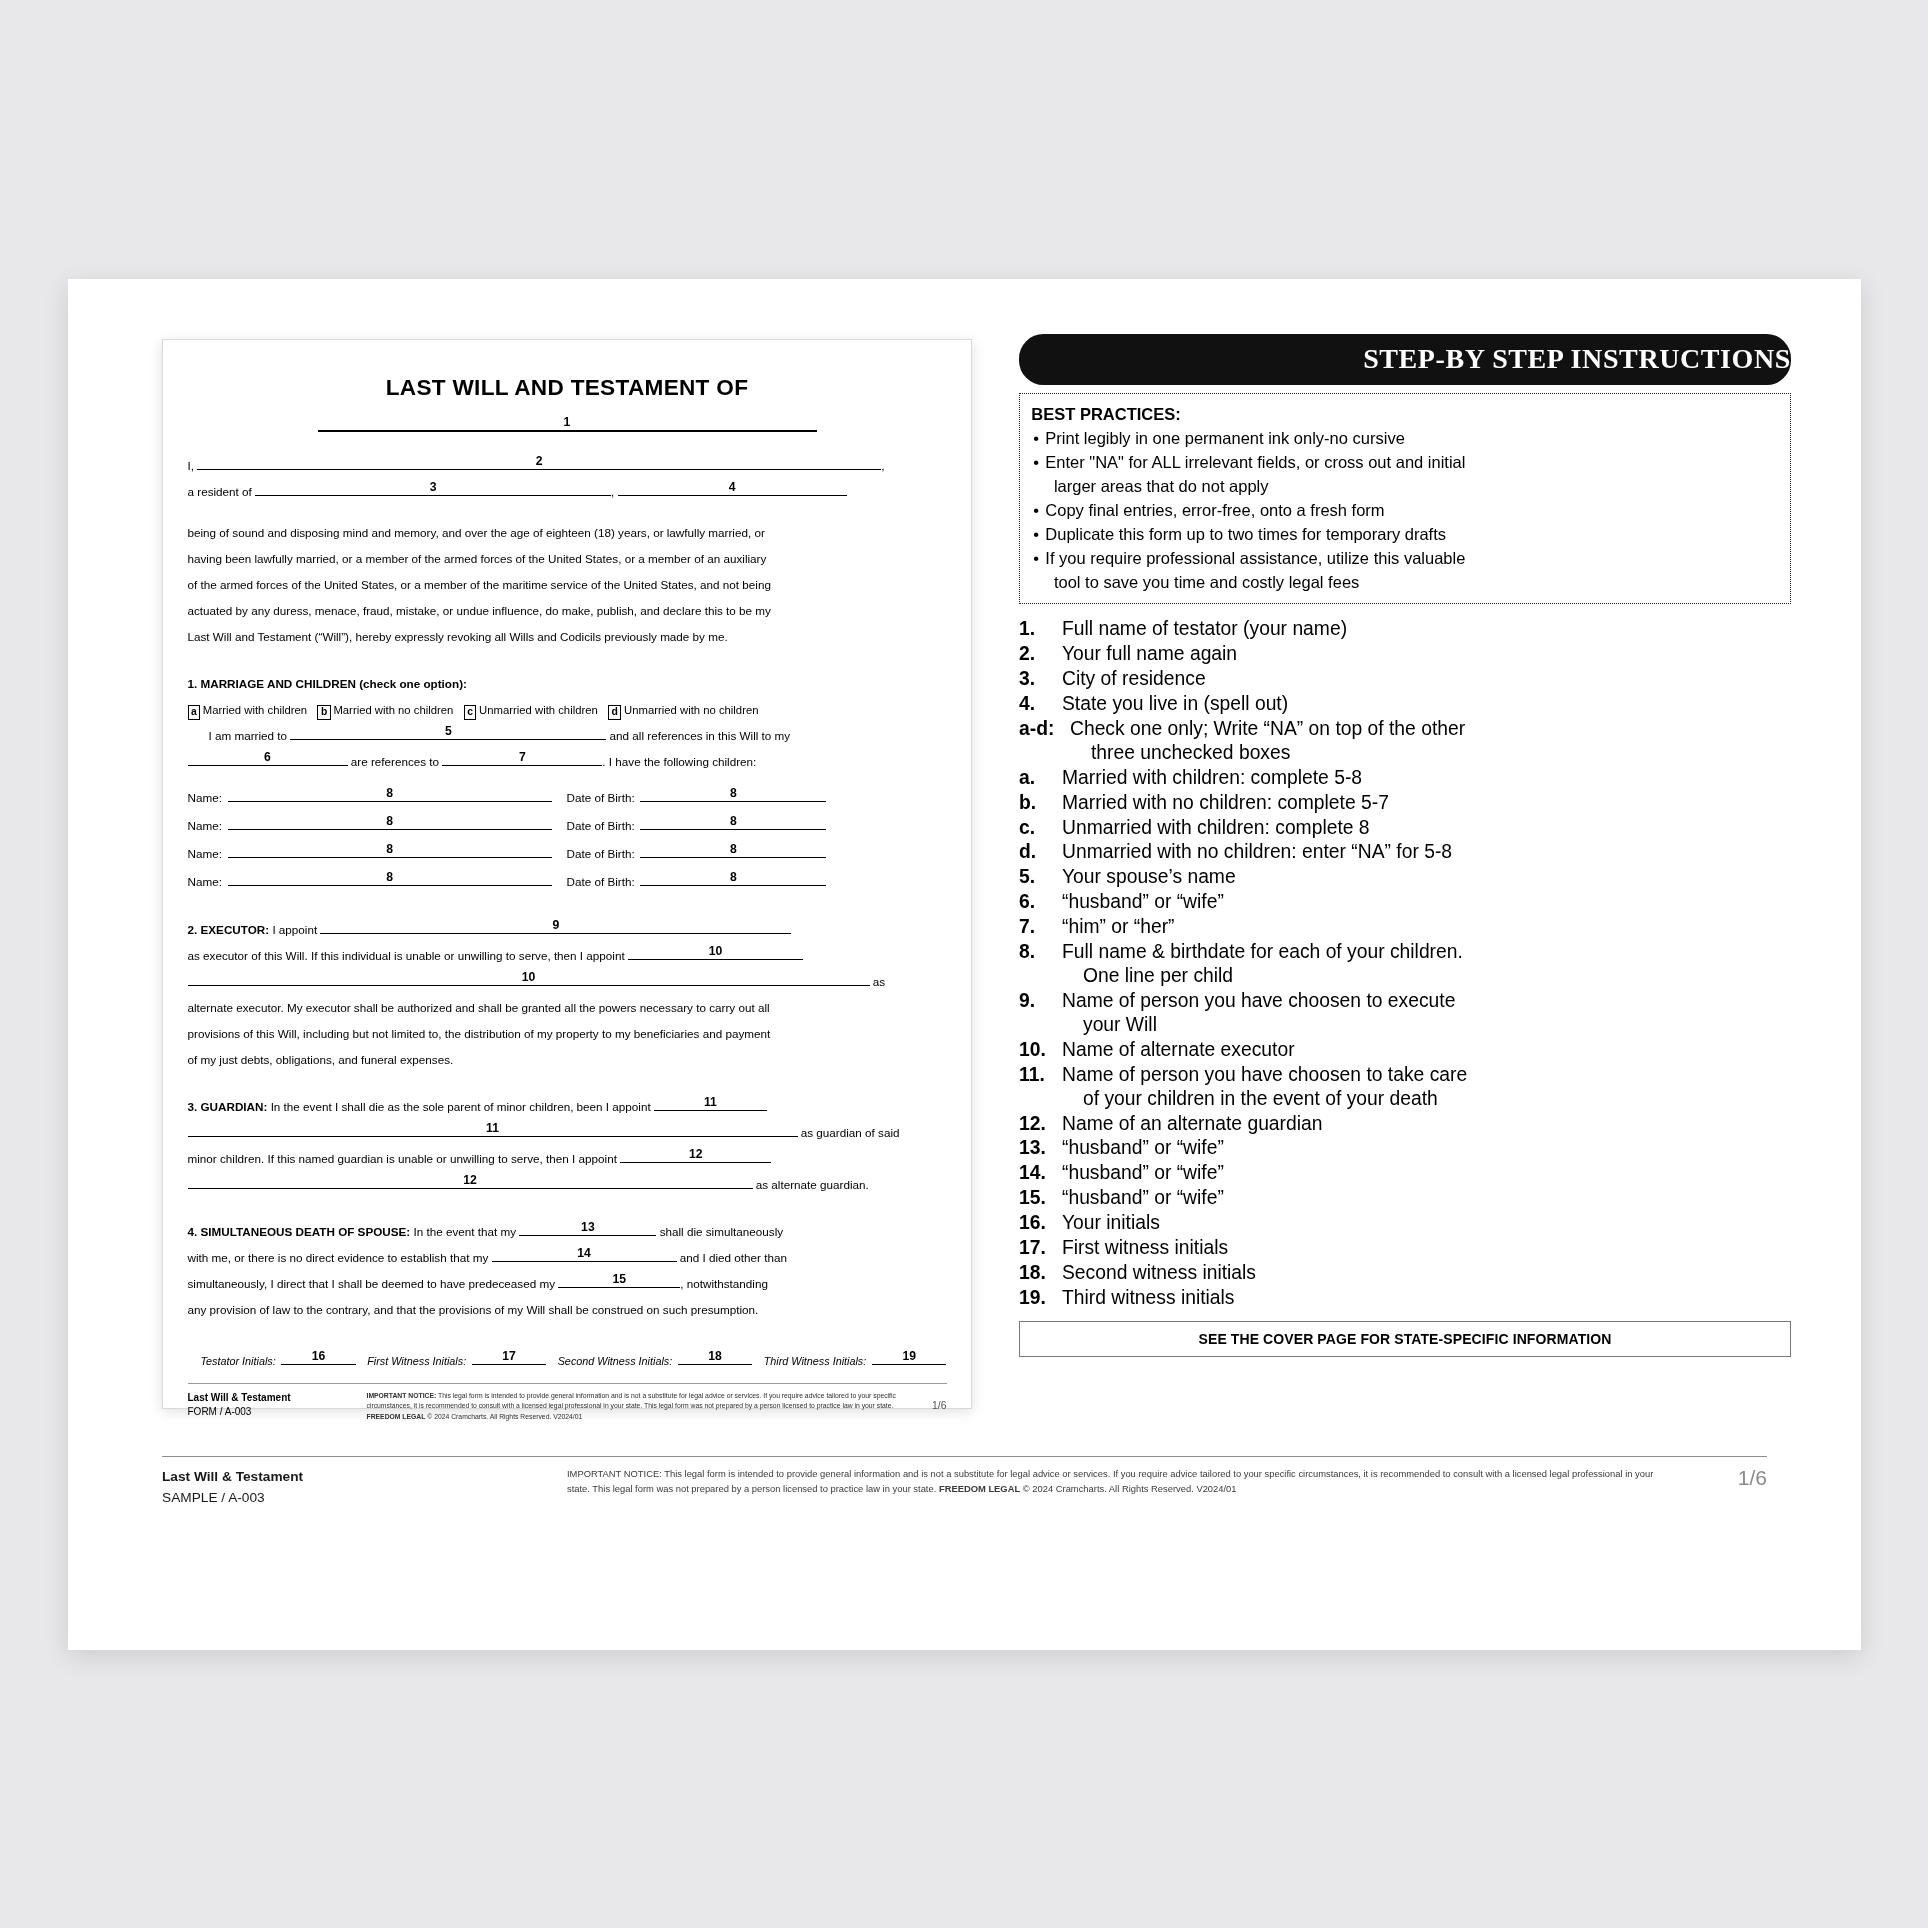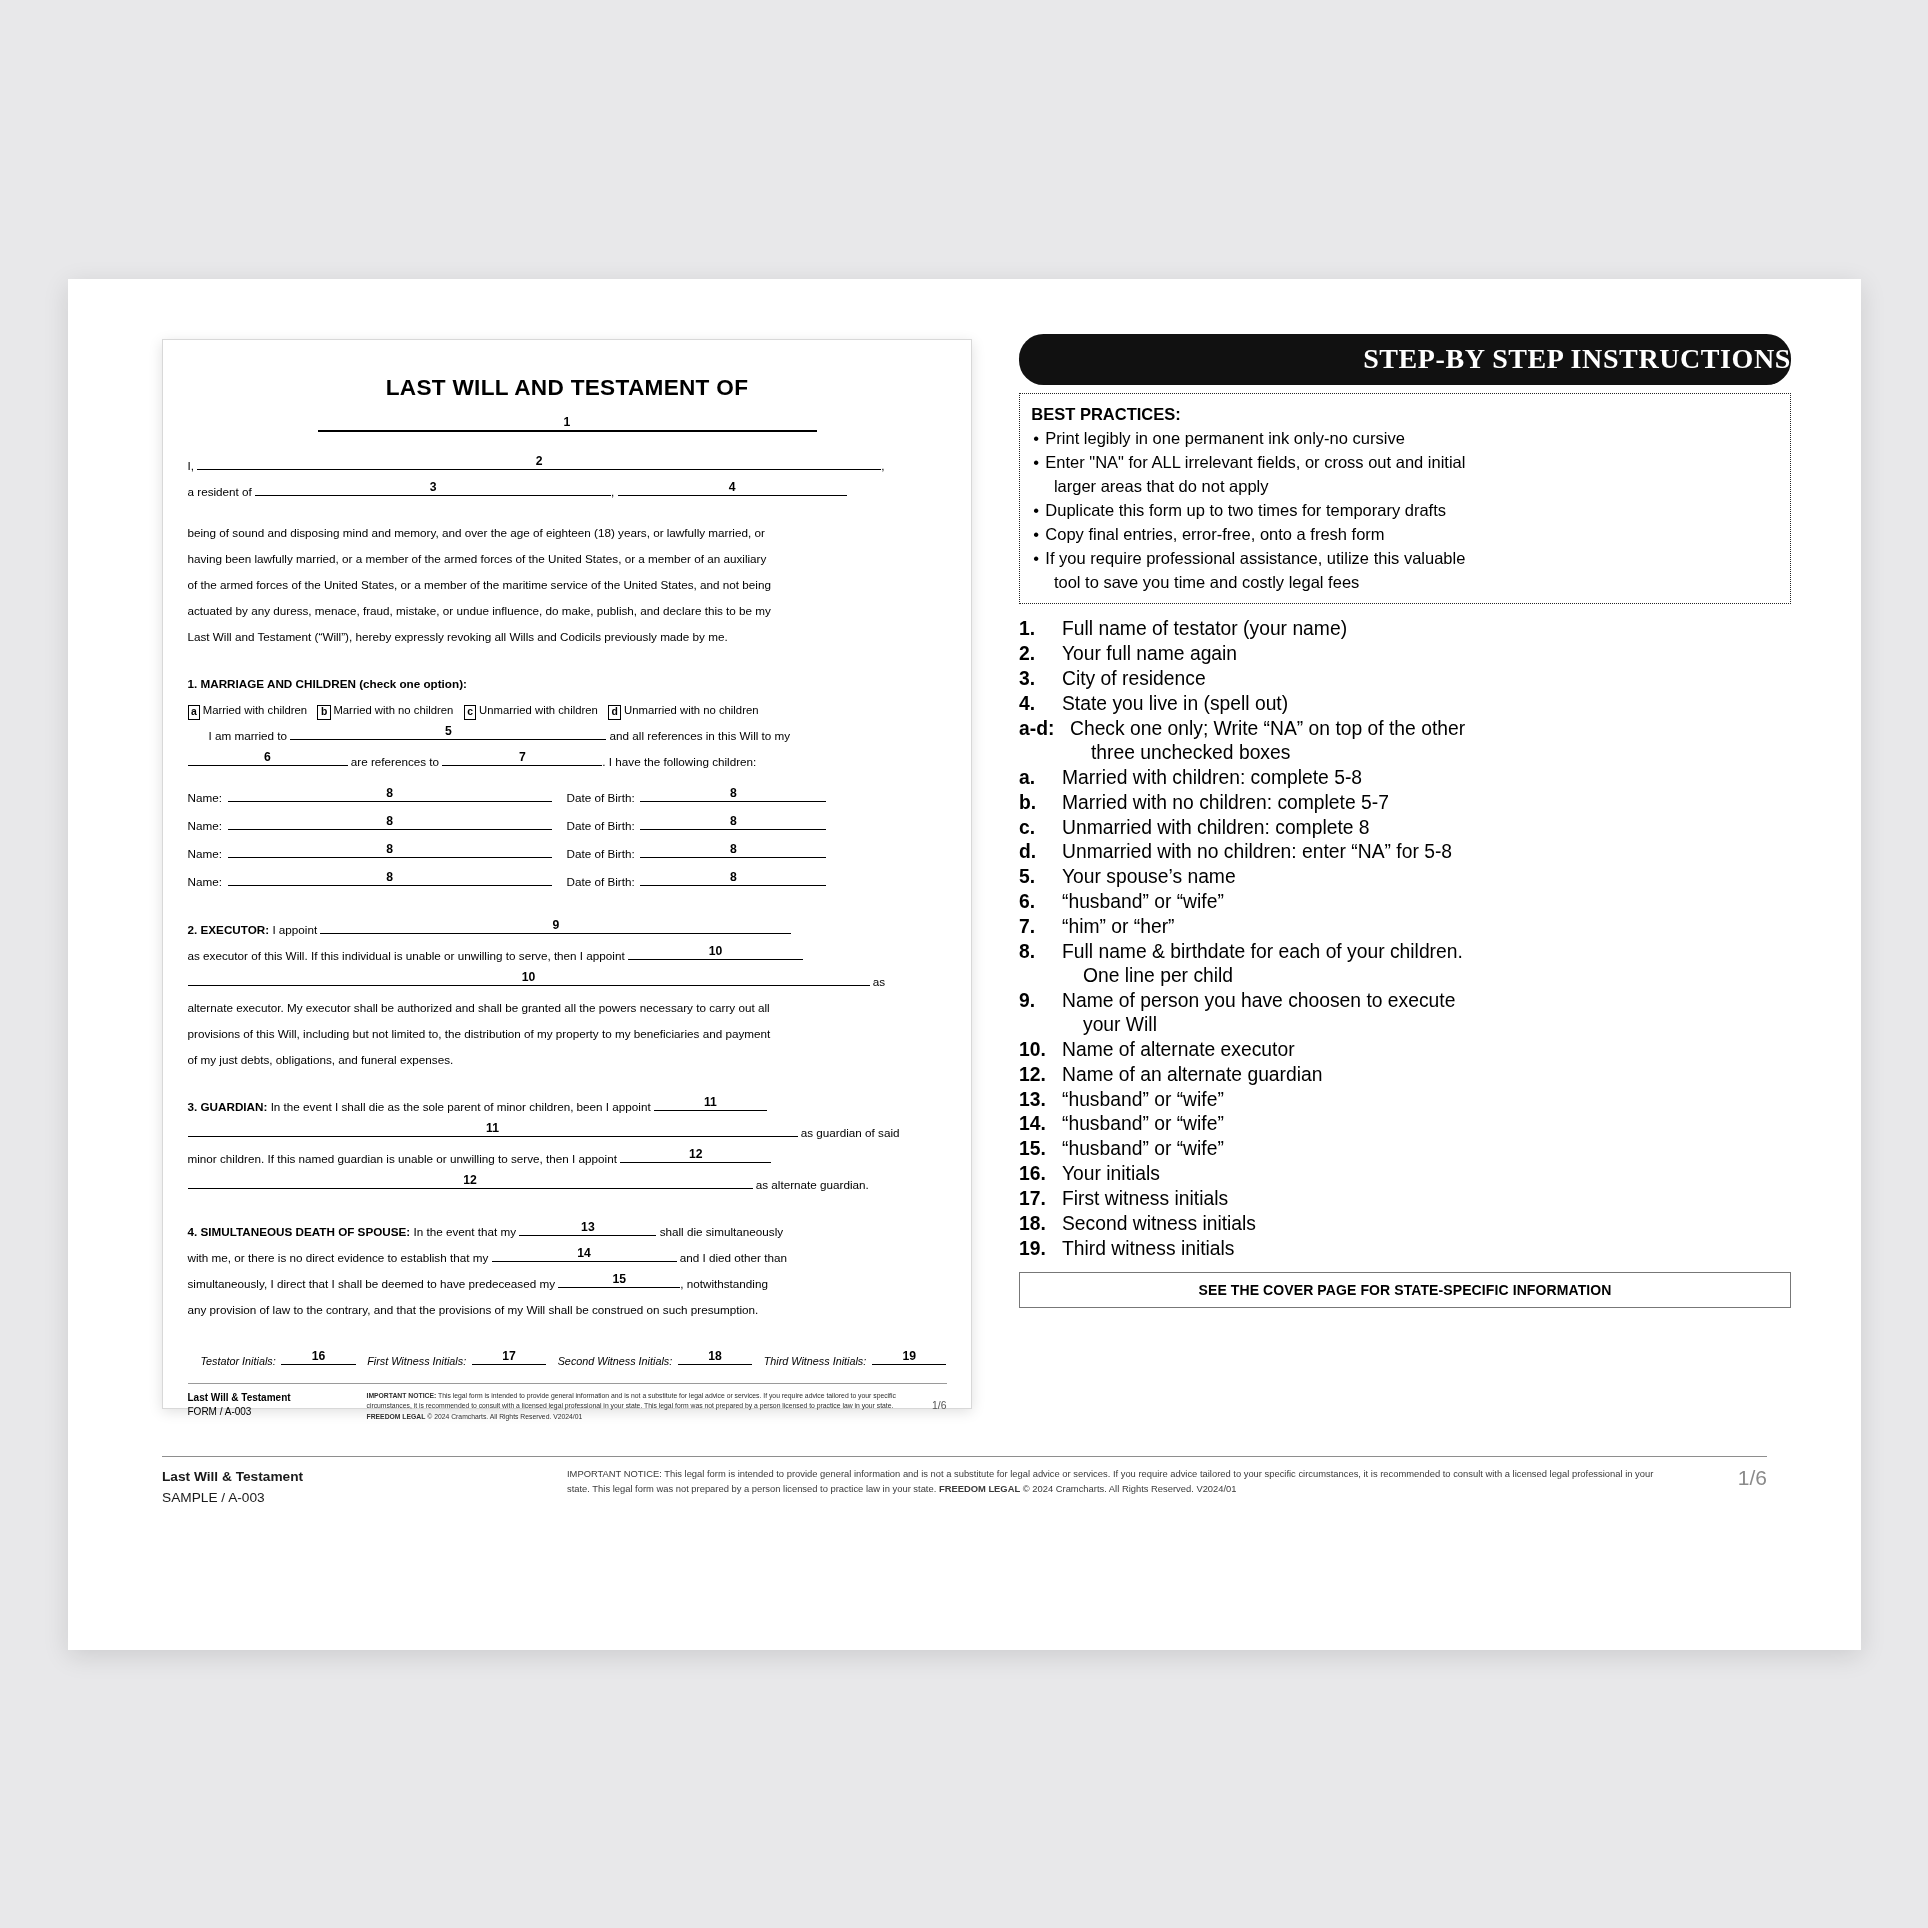--- a/index.html
+++ b/index.html
@@ -374,22 +374,22 @@
 
   <div id="instructions">
     <div id="inst-banner">STEP-BY STEP INSTRUCTIONS</div>
 
     <div id="best-practices">
       <div class="bp-title">BEST PRACTICES:</div>
       <ul id="bp-list">
           <li>Print legibly in one permanent ink only-no cursive</li>
           <li>Enter "NA" for ALL irrelevant fields, or cross out and initial</li>
           <li class="cont">larger areas that do not apply</li>
+          <li>Copy final entries, error-free, onto a fresh form</li>
           <li>Duplicate this form up to two times for temporary drafts</li>
-          <li>Copy final entries, error-free, onto a fresh form</li>
           <li>If you require professional assistance, utilize this valuable</li>
           <li class="cont">tool to save you time and costly legal fees</li>
         </ul>
     </div>
 
     <div id="steps">
         <div class="step">
           <span class="num">1.</span>
           <span class="txt">Full name of testator (your name)</span>
         </div>
@@ -441,20 +441,24 @@
           <span class="num">8.</span>
           <span class="txt">Full name &amp; birthdate for each of your children.<span class="ind">One line per child</span></span>
         </div>
         <div class="step">
           <span class="num">9.</span>
           <span class="txt">Name of person you have choosen to execute<span class="ind">your Will</span></span>
         </div>
         <div class="step">
           <span class="num">10.</span>
           <span class="txt">Name of alternate executor</span>
+        </div>
+        <div class="step">
+          <span class="num">11.</span>
+          <span class="txt">Name of person you have choosen to take care<span class="ind">of your children in the event of your death</span></span>
         </div>
         <div class="step">
           <span class="num">12.</span>
           <span class="txt">Name of an alternate guardian</span>
         </div>
         <div class="step">
           <span class="num">13.</span>
           <span class="txt">“husband” or “wife”</span>
         </div>
         <div class="step">

